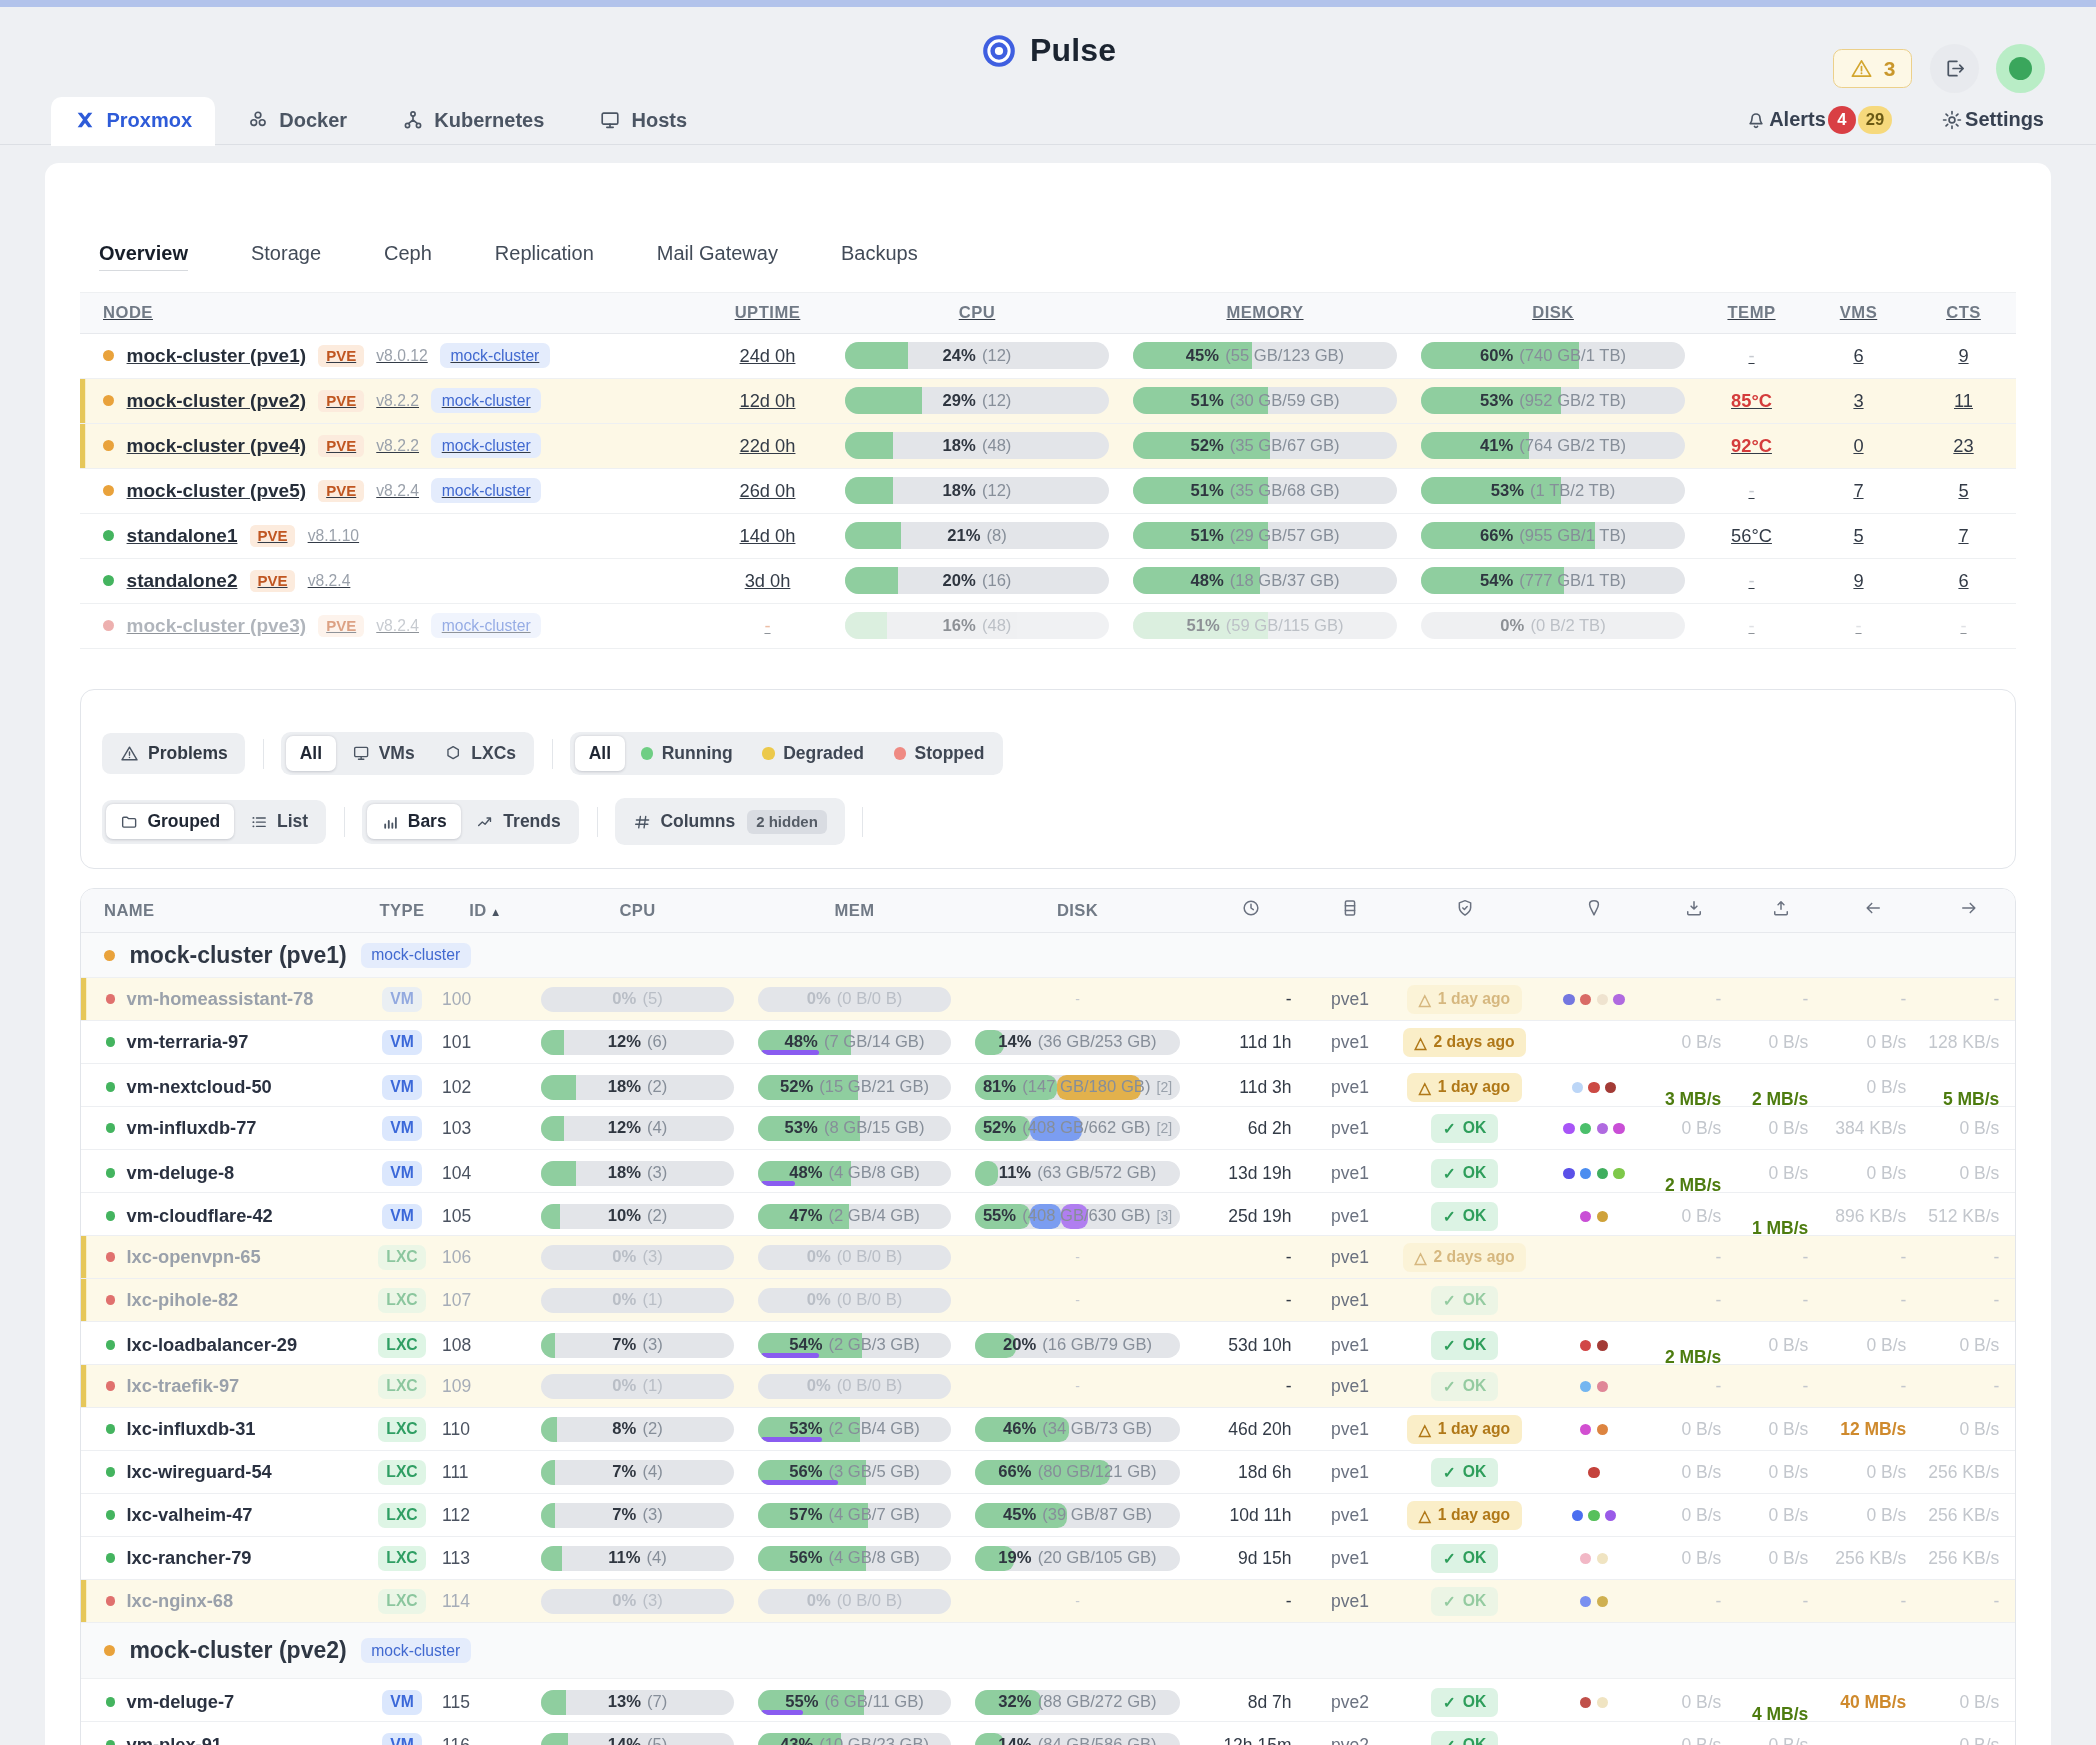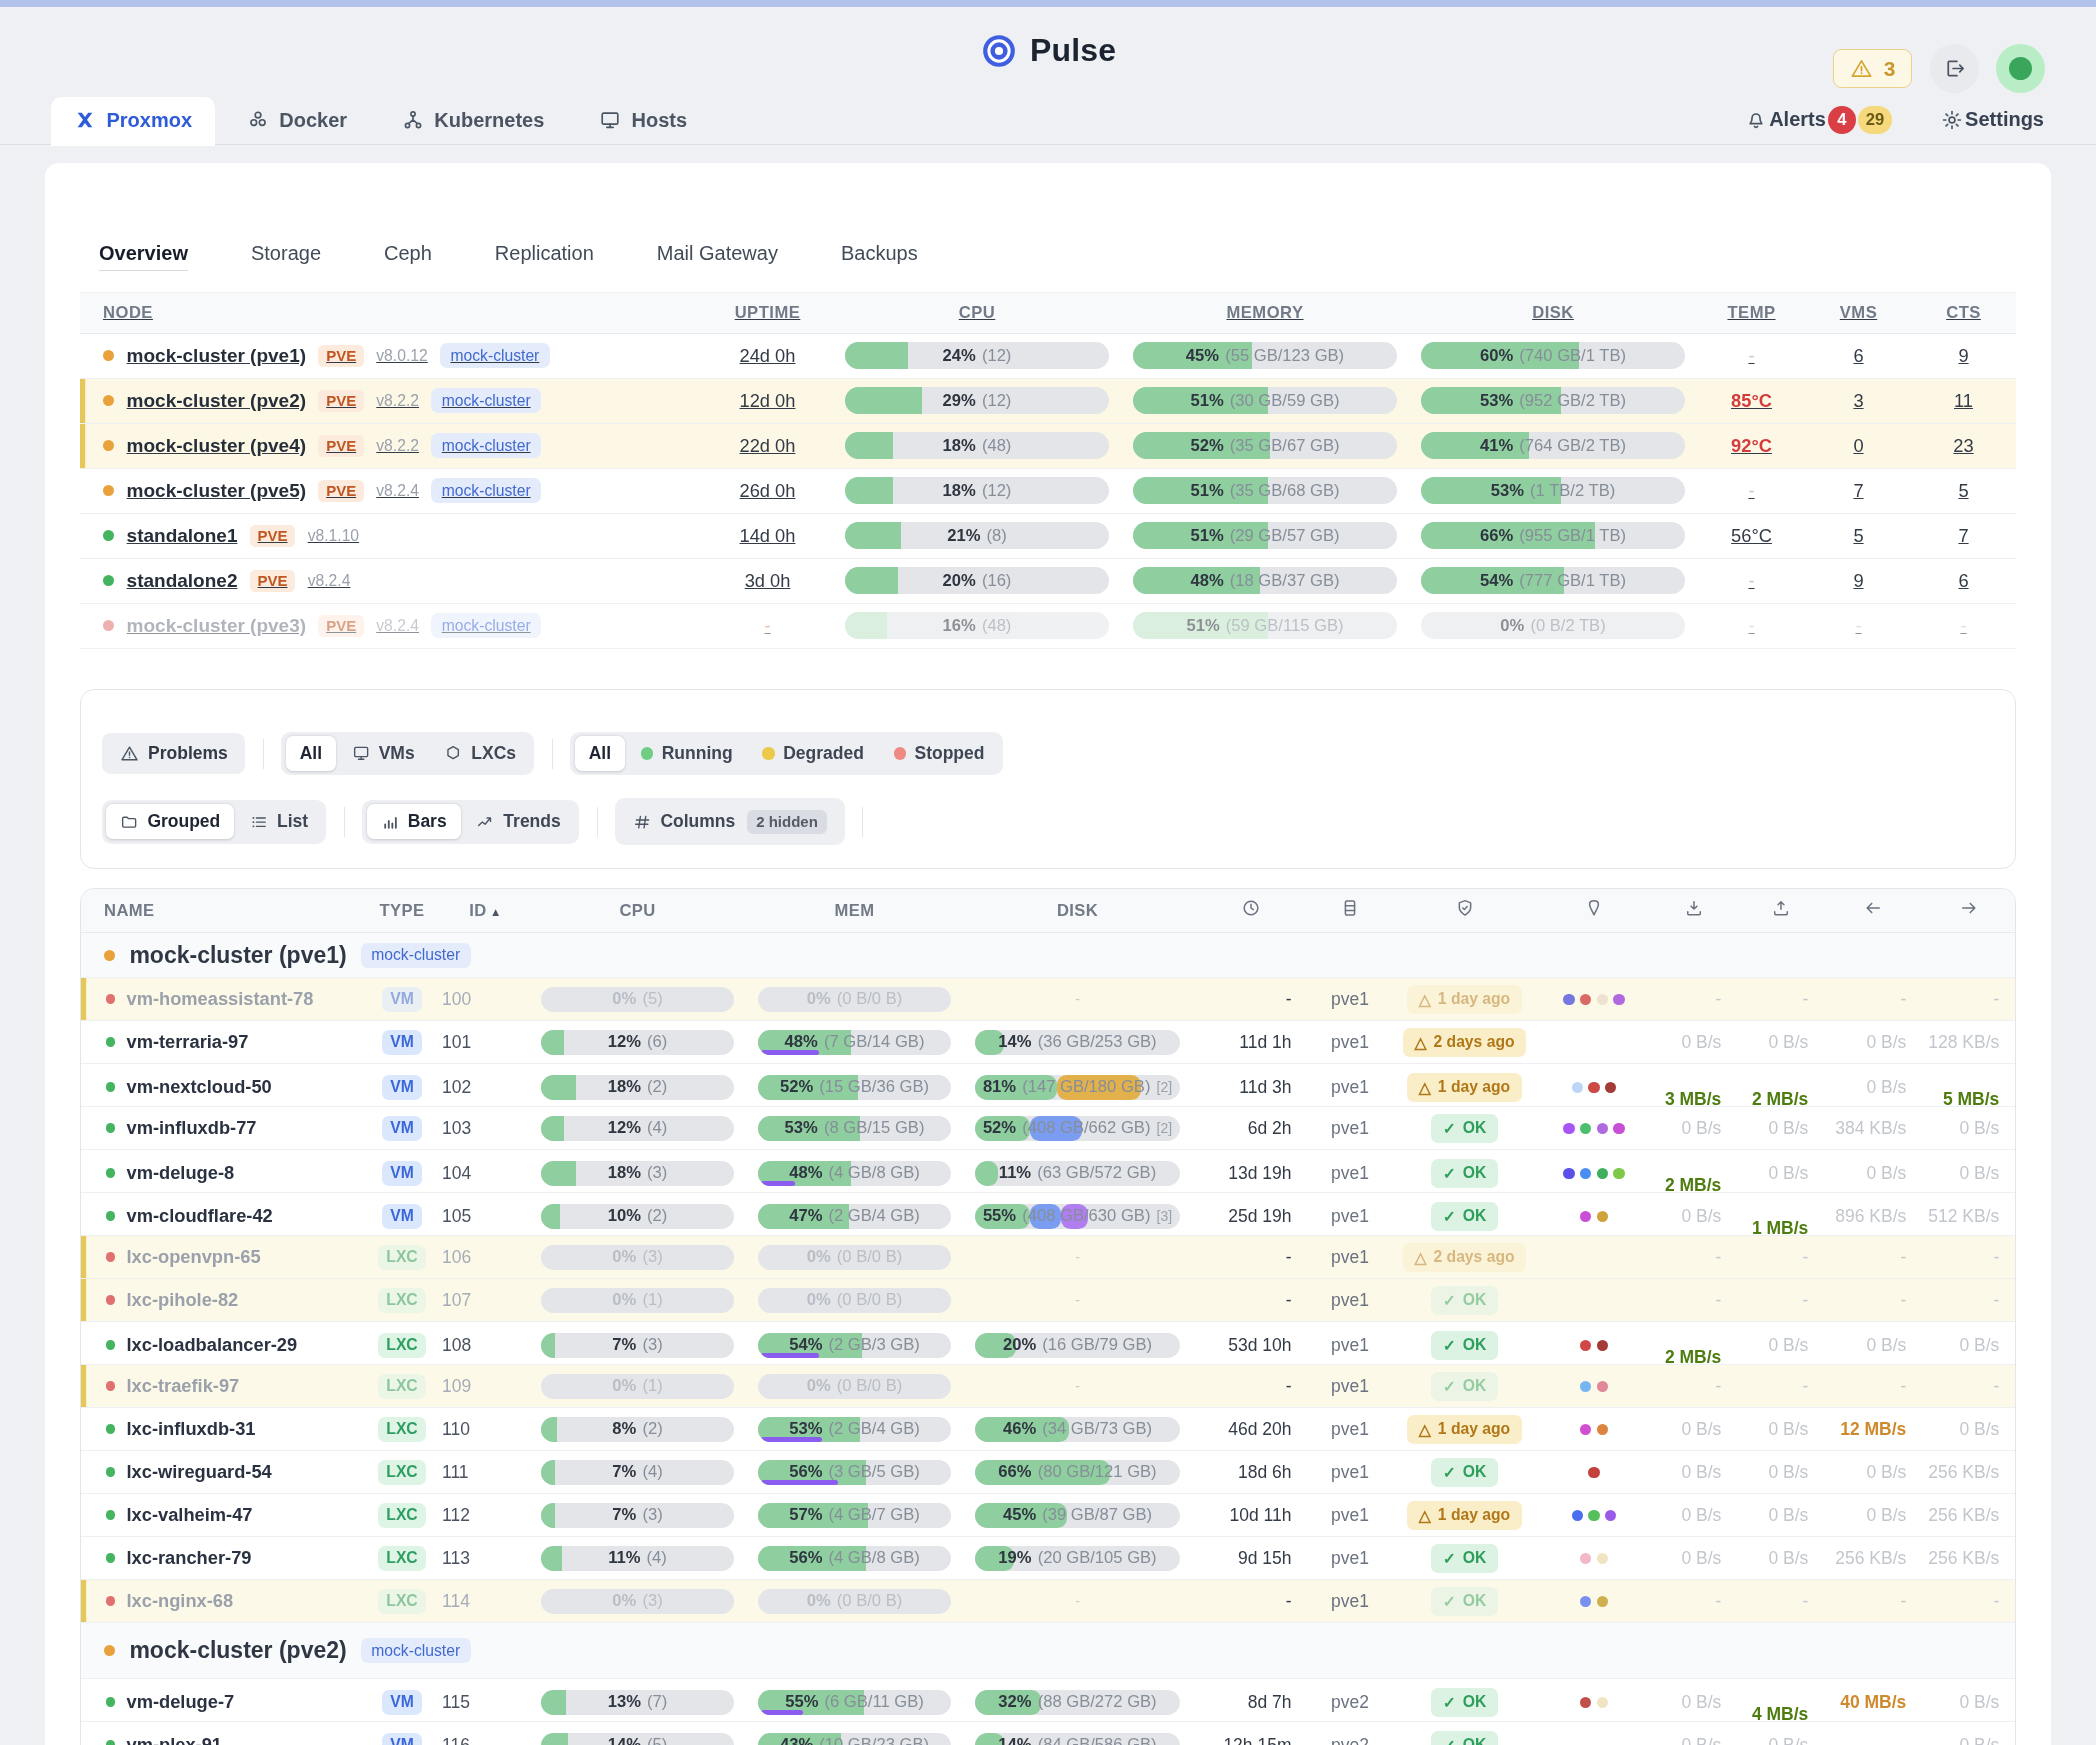--- a/index.html
+++ b/index.html
@@ -860,21 +860,21 @@
                 </span>
               </div>
             </div>
           </div>
           <div>
             <div class="bar-wrap">
               <div class="bar small">
                 <span class="fill" style="width:52%"></span>
                 <span class="txt">
                   <span class="pct">52%</span>
-                  <span class="det">(15 GB/36 GB)</span>
+                  <span class="det">(15 GB/21 GB)</span>
                 </span>
               </div>
             </div>
           </div>
           <div>
             <div class="bar-wrap">
               <div class="bar small">
                 <span class="seg" style="left:0%;width:40%;background:#8fce9f"></span>
                 <span class="seg" style="left:40%;width:41%;background:#e2b14c"></span>
                 <span class="txt">

